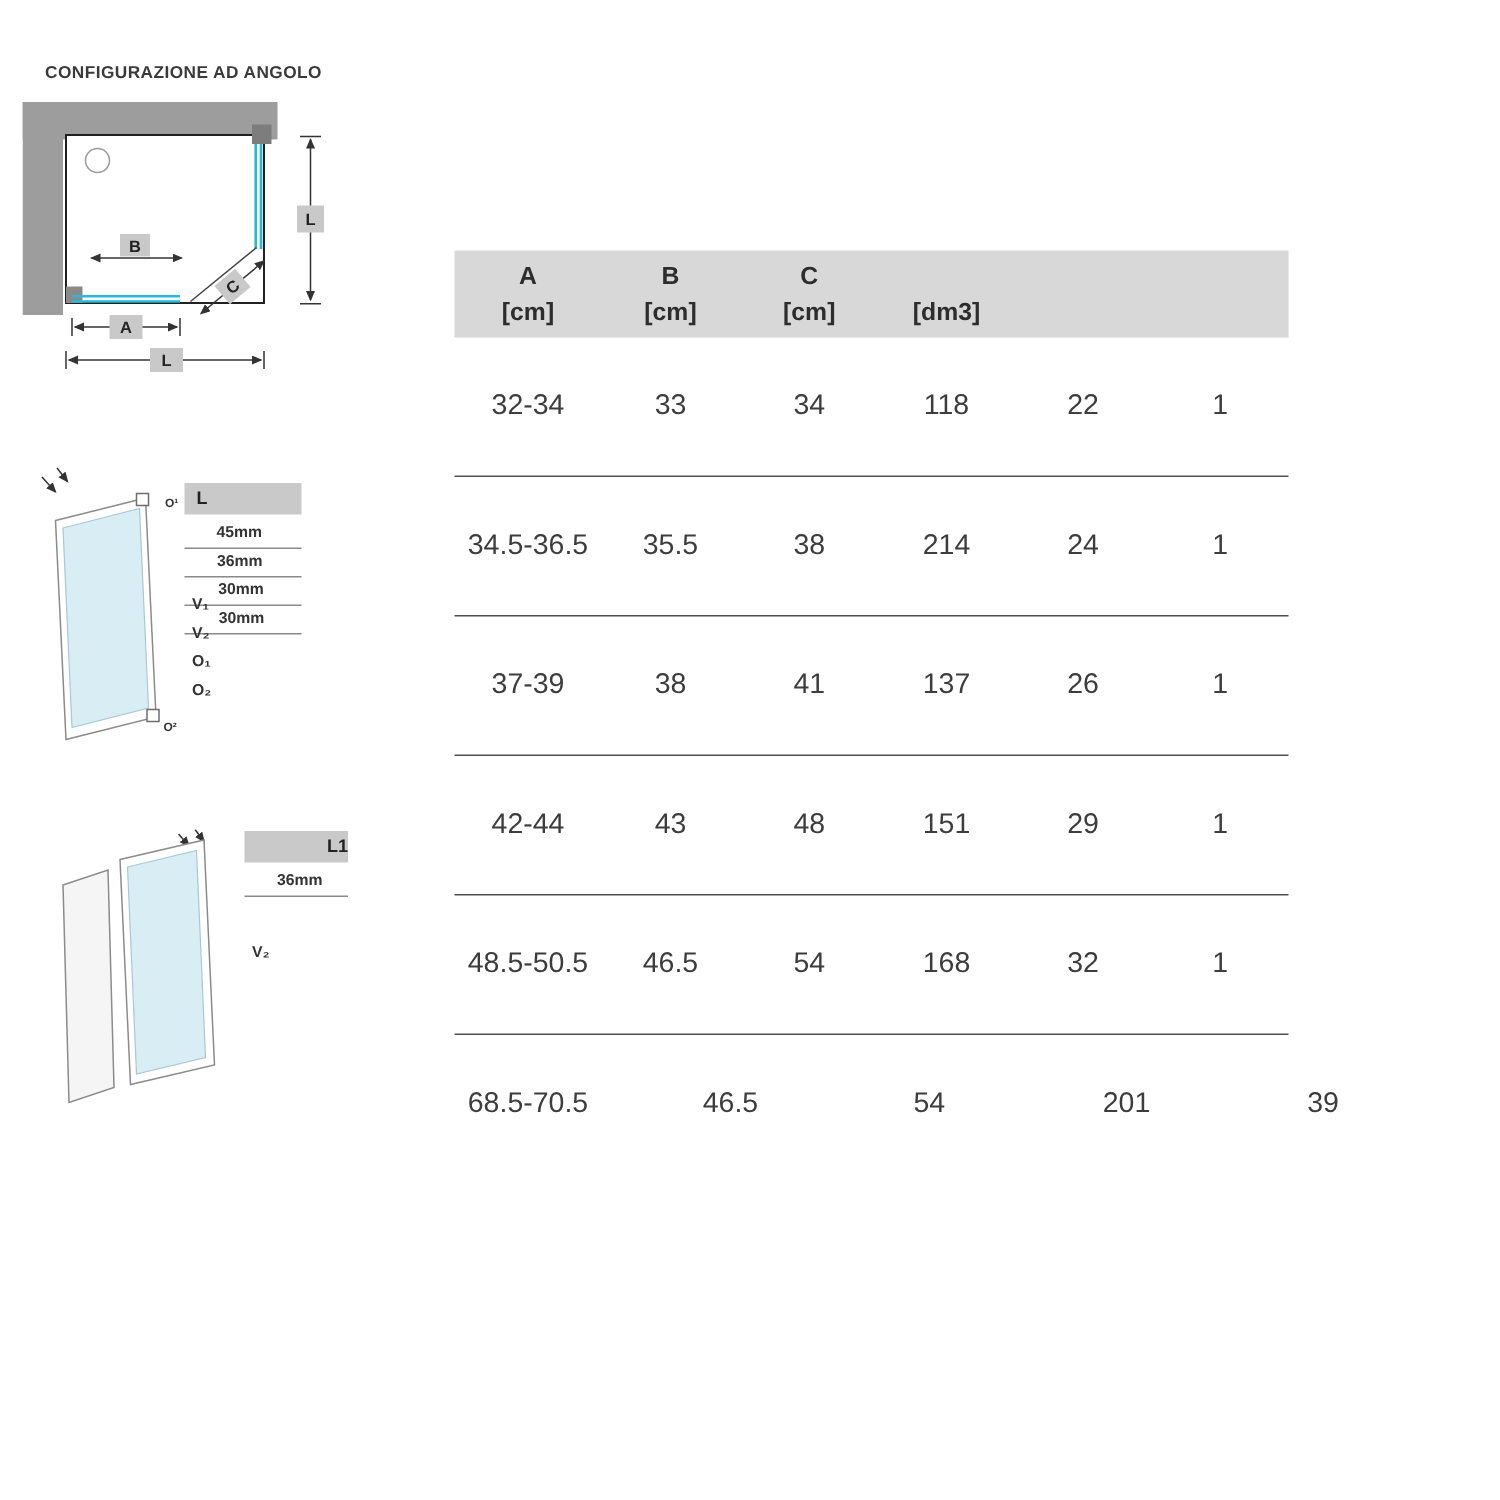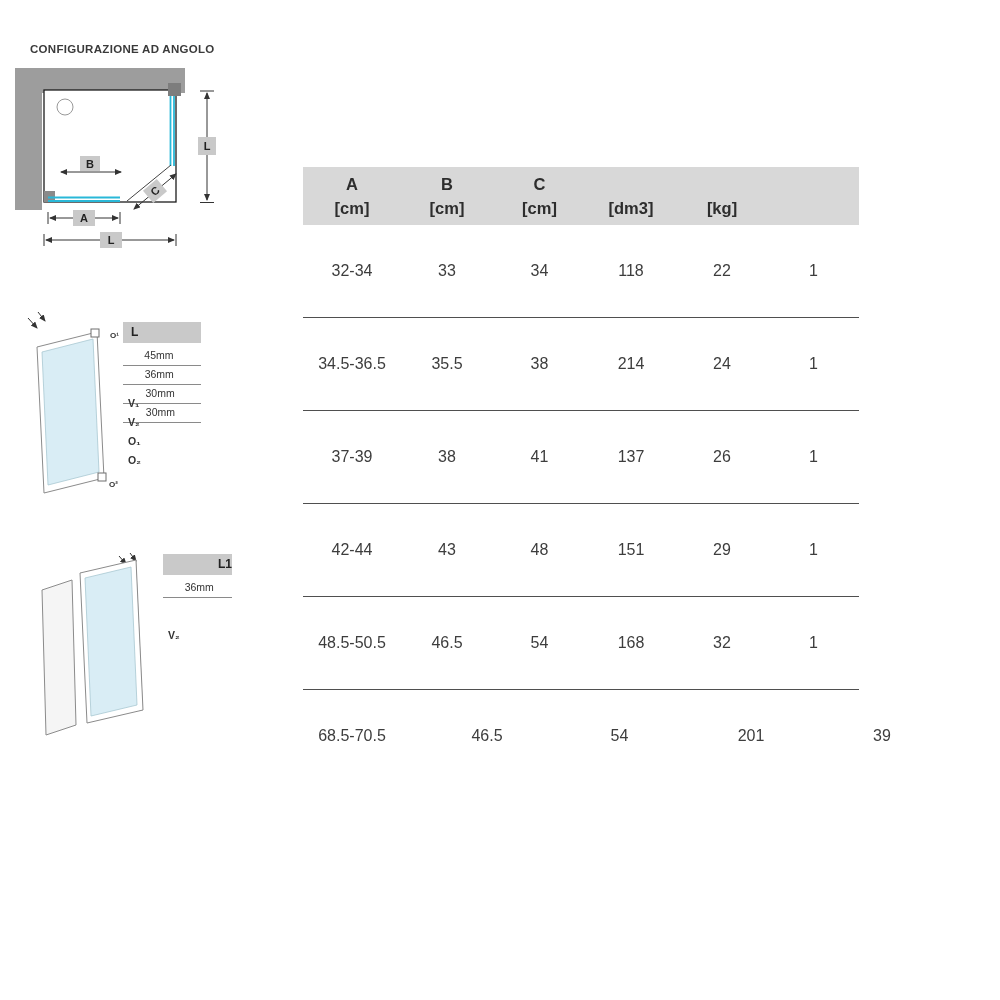--- a/index.html
+++ b/index.html
@@ -16,33 +16,33 @@
 
   
   .spec-block{position:absolute;}
   .spec-l{left:123px;top:322px;width:78px;}
   .spec-l1{left:163px;top:554px;width:69px;text-align:right;}
   .spec-title{background:#c9c9c9;height:21px;line-height:21px;padding-left:8px;
               font-size:12px;font-weight:bold;color:#222;margin-bottom:4px;}
   .spec-row{display:flex;gap:5px;height:18px;line-height:17px;font-size:10.5px;
             color:#333;border-bottom:1px solid #8a8a8a;padding-left:5px;}
   .spec-row .sk{font-weight:bold;margin-top:48px;}
-  .spec-row .sv{font-weight:normal;}
+  .spec-row .sv{font-weight:bold;}
 
   
   .table{position:absolute;left:303px;top:167px;width:556px;}
   .thead{display:grid;grid-template-columns:98px 92px 93px 90px 92px 91px;
          background:#d8d8d8;height:58px;}
   .th{display:flex;flex-direction:column;align-items:center;justify-content:center;
       font-weight:bold;font-size:16.5px;color:#2d2d2d;}
   .th span{display:block;height:24px;line-height:24px;text-align:center;}
   .trow{display:grid;grid-template-columns:98px 92px 93px 90px 92px 91px;
         height:92px;align-items:center;border-bottom:1px solid #4f4f4f;}
   .trow.last{border-bottom:none;gap:40px;}
-  .td{text-align:center;font-size:16px;color:#3d3d3d;}
+  .td{text-align:center;font-size:19px;color:#3d3d3d;}
 
   svg text{font-family:"Liberation Sans",sans-serif;}
   .dimtext{font-size:11px;font-weight:bold;fill:#222;text-anchor:middle;}
   .marktext{font-size:8px;font-weight:bold;fill:#333;}
 </style>
 </head>
 <body>
 
 <div class="canvas">
 
@@ -168,24 +168,20 @@
         <span>[cm]</span>
       </div>
       <div class="th">
         <span>C</span>
         <span>[cm]</span>
       </div>
       <div class="th">
         <span></span>
         <span>[dm3]</span>
       </div>
-      <div class="th">
-        <span></span>
-        <span>[kg]</span>
-      </div>
     </div>
 
     <div class="trow">
       <div class="td">32-34</div>
       <div class="td">33</div>
       <div class="td">34</div>
       <div class="td">118</div>
       <div class="td">22</div>
       <div class="td">1</div>
     </div>

